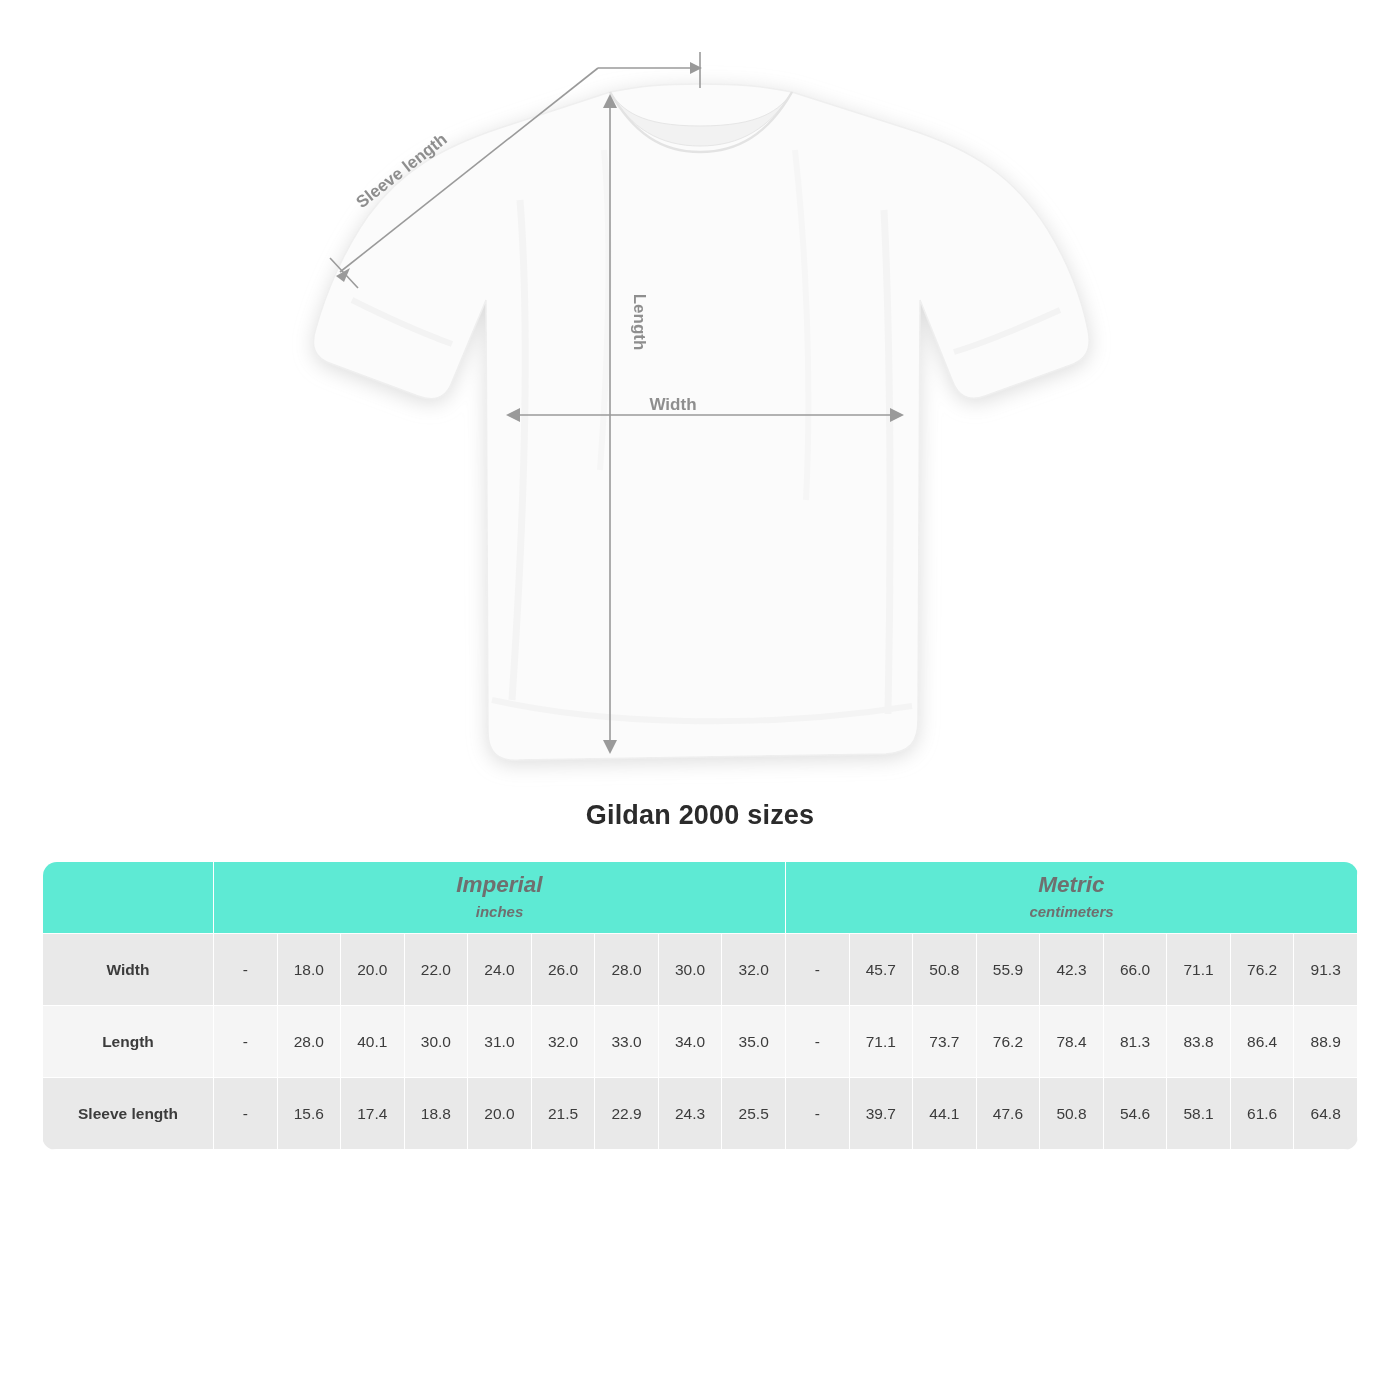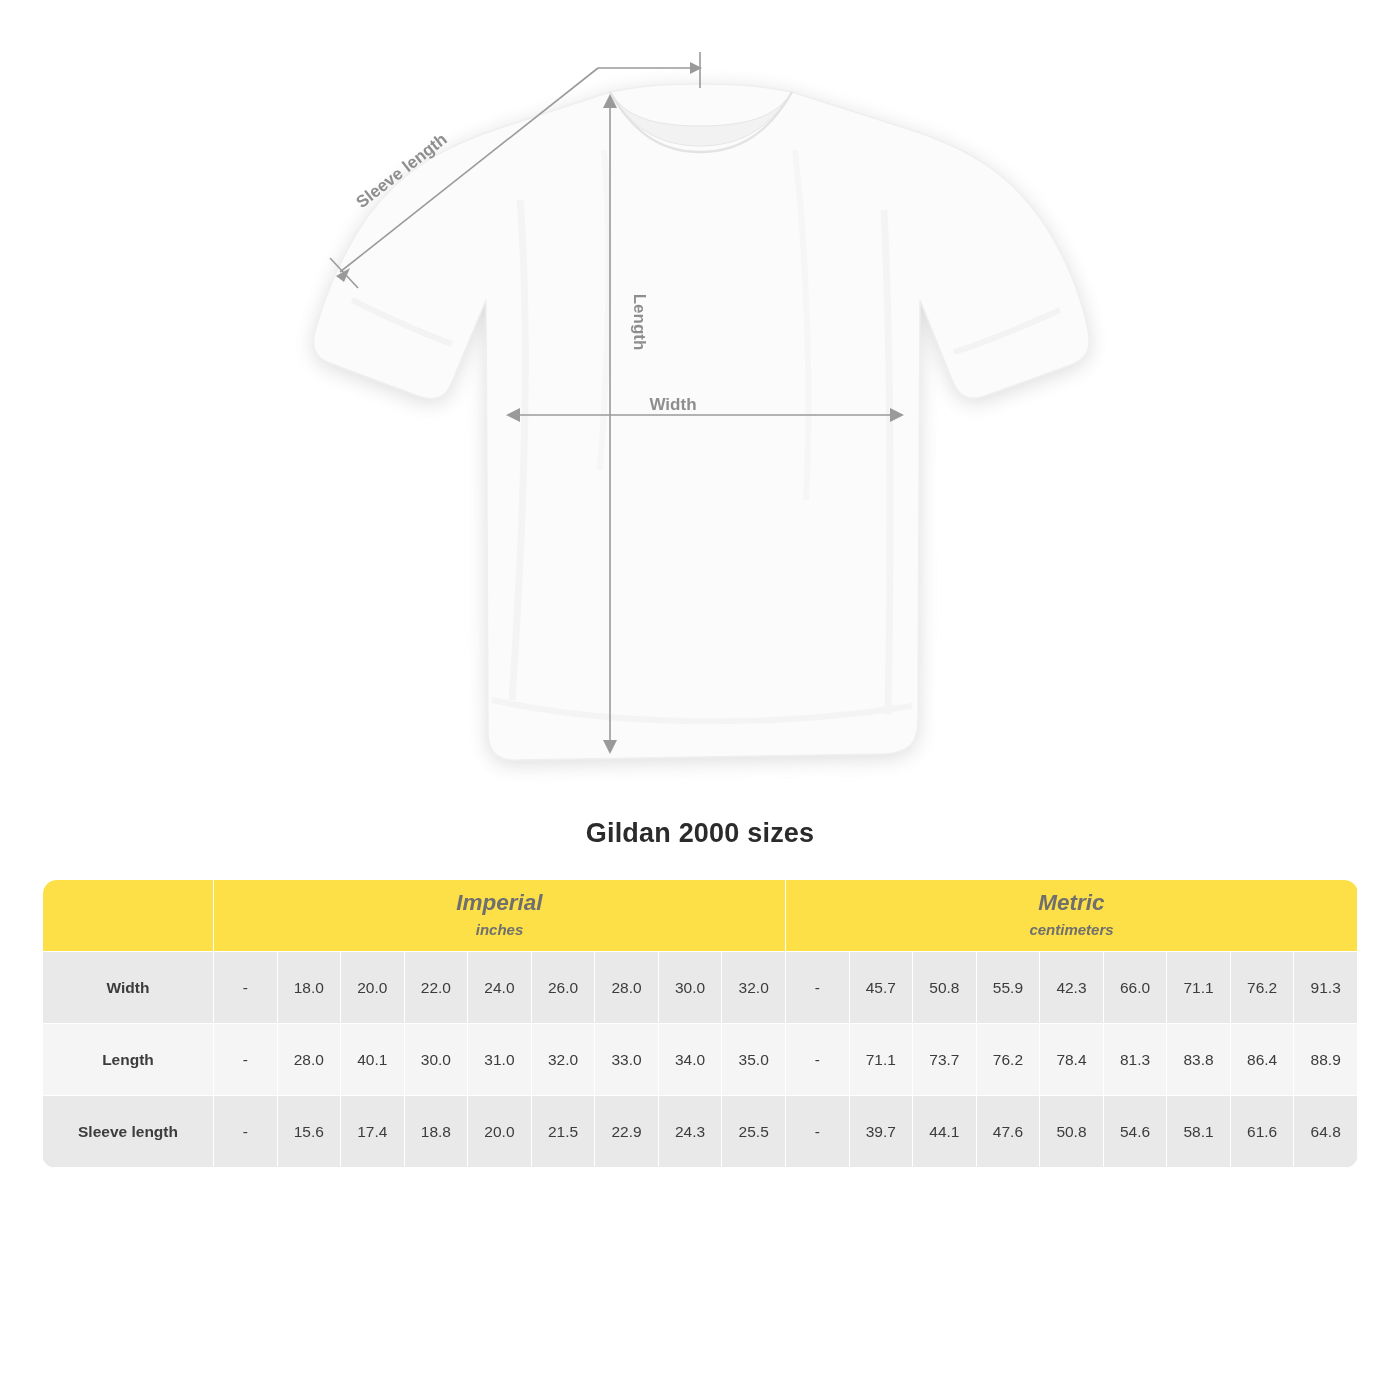--- a/index.html
+++ b/index.html
@@ -31,21 +31,20 @@
     top: 0;
     left: 0;
   }
 
   
   .chart-title {
     text-align: center;
     font-size: 27px;
     font-weight: bold;
     color: #2b2b2b;
-    margin-top: 18px;
     letter-spacing: 0.2px;
   }
   .chart-note {
     text-align: center;
     font-size: 16.5px;
     font-style: italic;
     color: #555555;
     margin-top: 18px;
   }
 
@@ -65,21 +64,21 @@
   table.size-table th {
     text-align: center;
     font-size: 15.5px;
     color: #3c3c3c;
     padding: 0;
     height: 72px;
     border: 1px solid #ffffff;
   }
   
   .unit-band td {
-    background: #fde047;
+    background: #5eead4;
     height: 96px;
     border: none;
   }
   .unit-name {
     font-size: 22.5px;
     font-style: italic;
     font-weight: bold;
     color: #6f6f6f;
     line-height: 1.25;
   }

